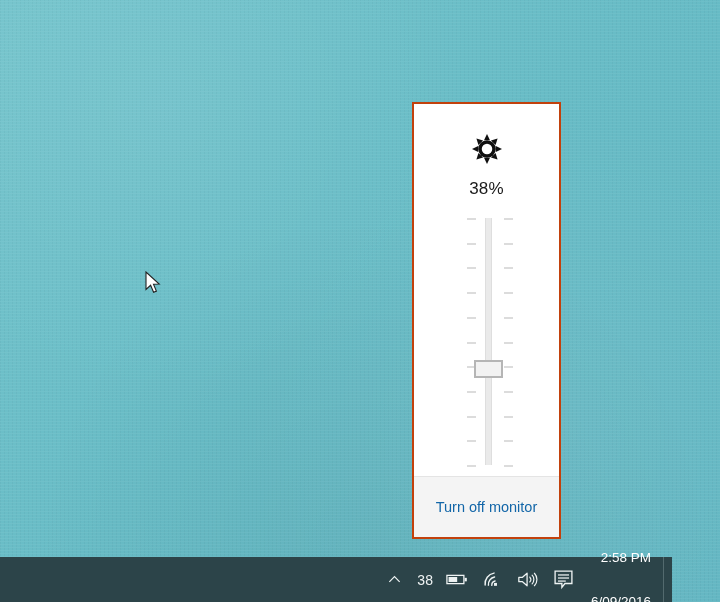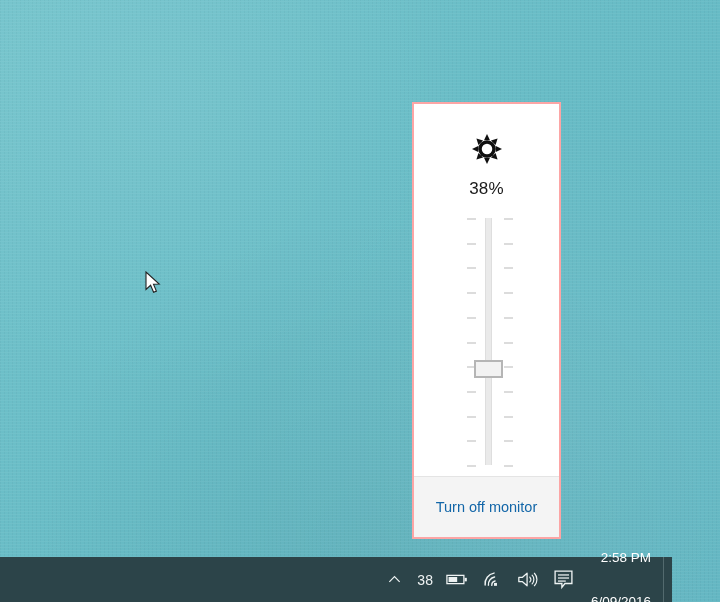--- a/index.html
+++ b/index.html
@@ -39,21 +39,21 @@
     left: 145px; top: 271px;
     width: 16px; height: 24px;
   }
 
   
   #brightness-panel {
     position: absolute;
     left: 412px; top: 102px;
     width: 149px; height: 437px;
     background: #ffffff;
-    border: 2px solid #fca5a5;
+    border: 2px solid #c2410c;
     box-shadow: 0 0 0 0 rgba(0,0,0,0);
     display: flex;
     flex-direction: column;
   }
 
   #panel-body {
     flex: 1 1 auto;
     position: relative;
     background: #ffffff;
   }

